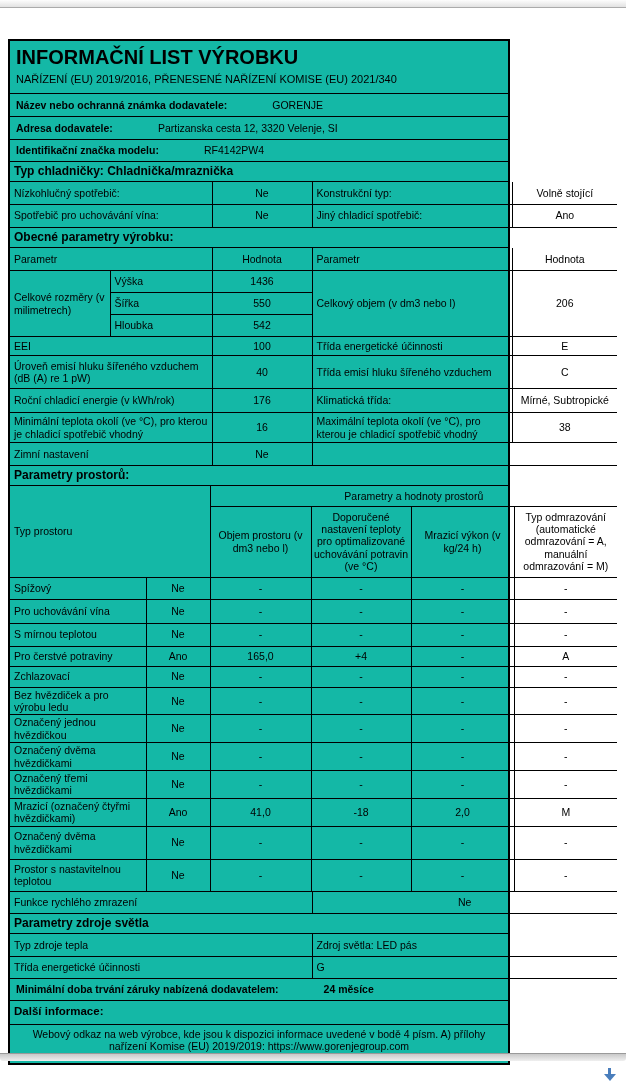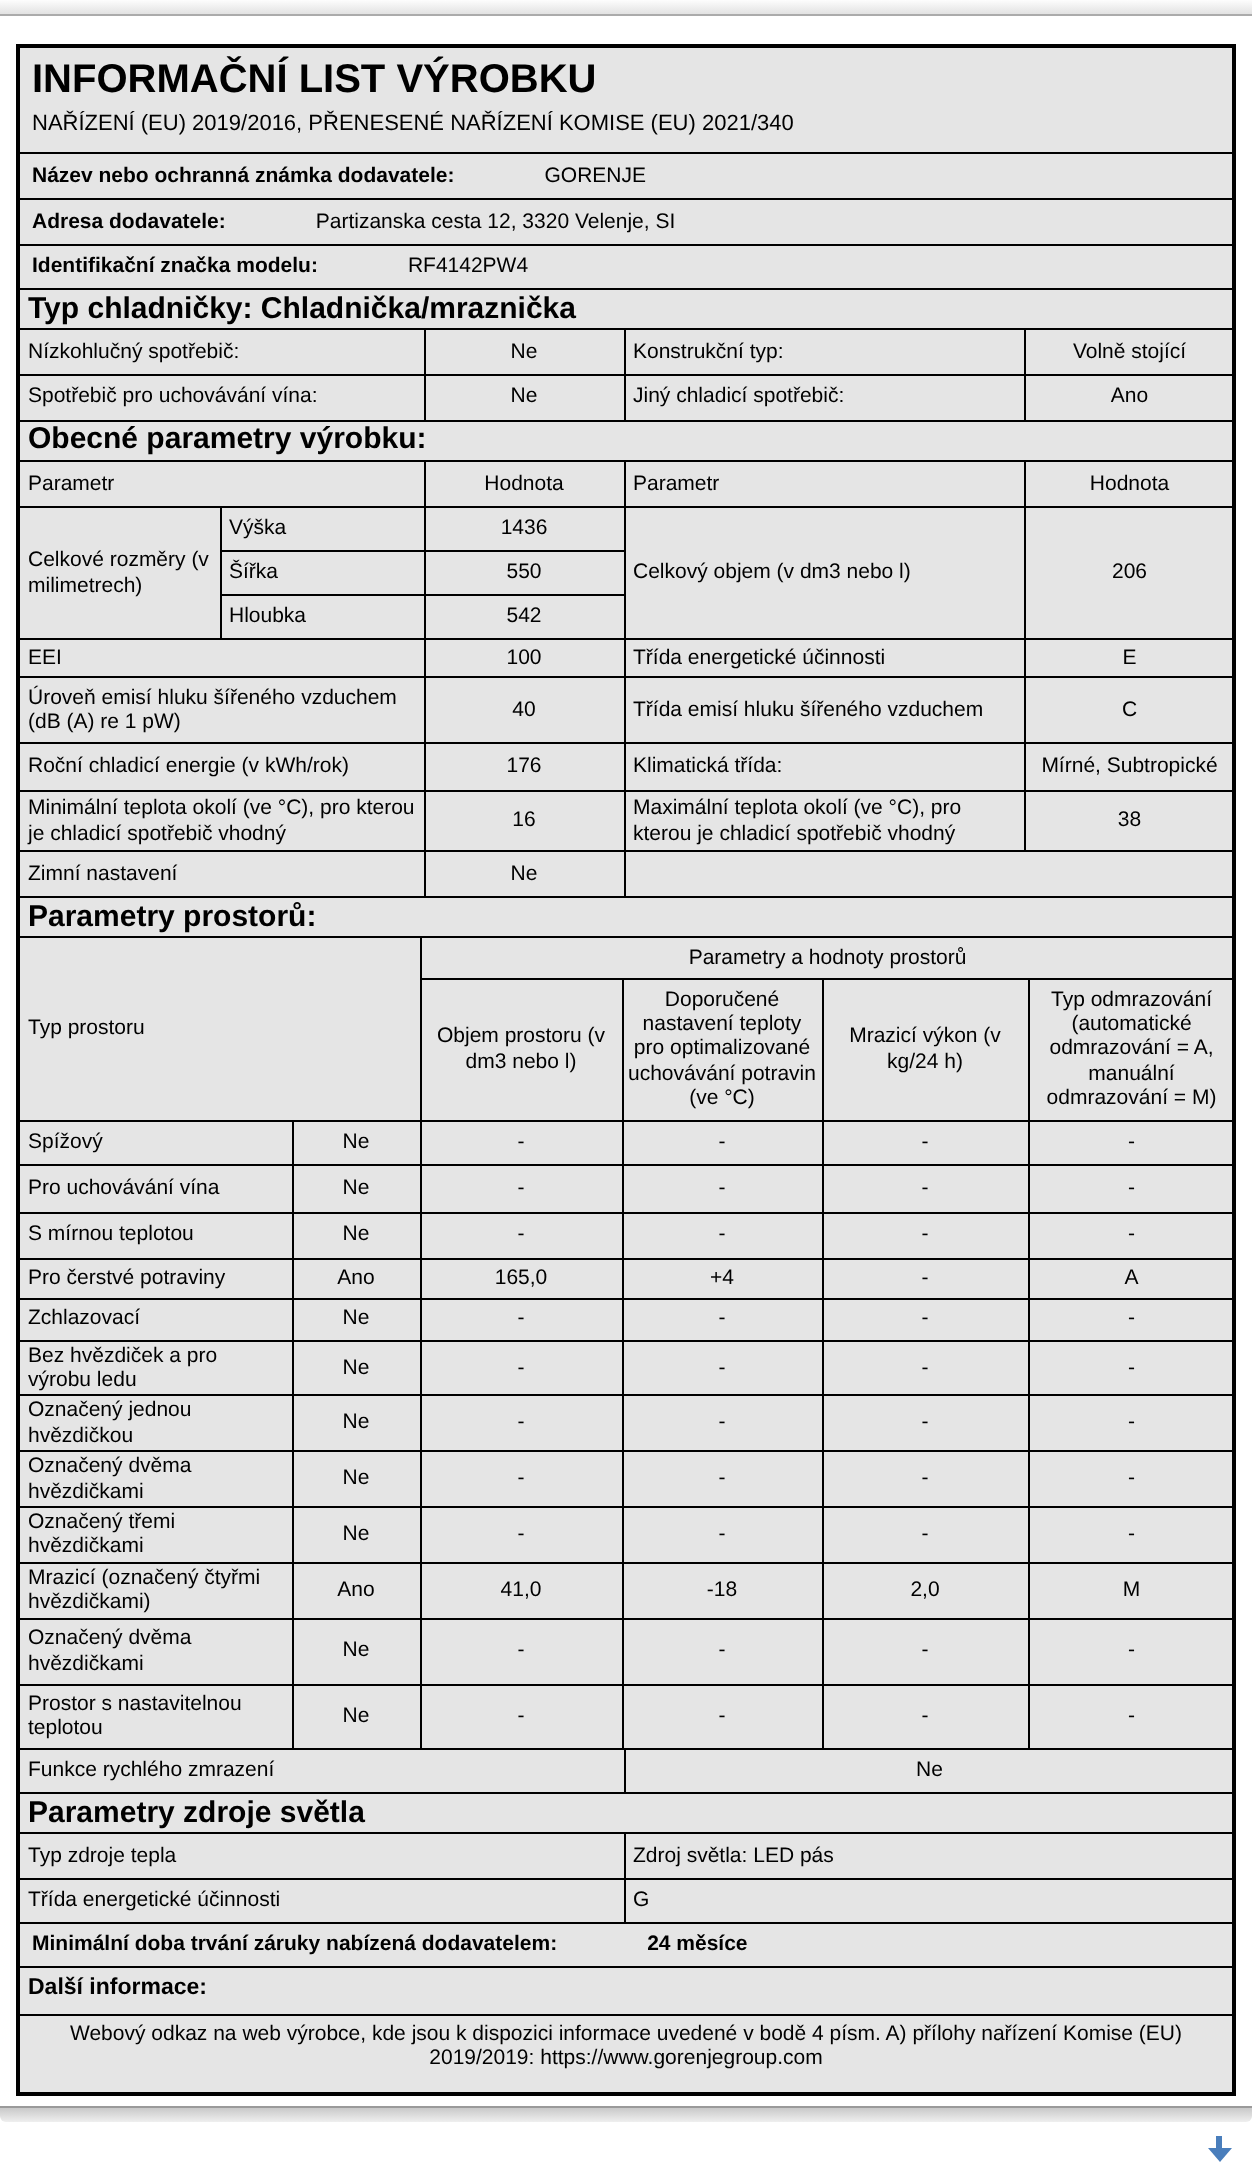--- a/index.html
+++ b/index.html
@@ -12,35 +12,35 @@
     position:absolute;top:0;left:0;width:626px;height:7px;
     background:linear-gradient(#fdfdfd,#e2e2e2);
     border-bottom:1px solid #ababab;
   }
   .bottom-edge{
     position:absolute;top:1053px;left:0;width:626px;height:7px;
     background:linear-gradient(#c9c9c9,#efefef);
     border-top:1px solid #9a9a9a;border-radius:0 0 3px 3px;
   }
   .doc{
-    position:absolute;left:8px;top:22px;width:610px;height:1026px;
-    border:2px solid #000;box-sizing:border-box;background:#e5e5e5;
+    position:absolute;left:8px;top:39px;width:502px;height:1026px;
+    border:2px solid #000;box-sizing:border-box;background:#14b8a6;
   }
   .hdr{height:53px;border-bottom:1.5px solid #000;padding:5px 0 0 6px;box-sizing:border-box;}
   .hdr .title{font-size:20px;font-weight:bold;letter-spacing:0px;}
   .hdr .subtitle{font-size:11px;margin-top:3px;}
   .inforow{
     display:flex;align-items:center;border-bottom:1.5px solid #000;
     padding-left:6px;box-sizing:border-box;gap:40px;
   }
   .inforow b{font-weight:bold;}
   .inforow .val{margin-left:5px;}
   .sectionrow{
     display:flex;align-items:center;border-bottom:1.5px solid #000;
-    padding-left:4px;box-sizing:border-box;font-weight:bold;font-size:15px;
+    padding-left:4px;box-sizing:border-box;font-weight:bold;font-size:12px;
   }
   table{border-collapse:collapse;width:100%;table-layout:fixed;border-bottom:1.5px solid #000;}
   td{
     border-left:1.5px solid #000;border-right:1.5px solid #000;
     border-top:none;border-bottom:1.5px solid #000;
     padding:1px 4px;vertical-align:middle;overflow:hidden;
   }
   td:first-child{border-left:none;}
   td:last-child{border-right:none;}
   tr:last-child td{border-bottom:none;}

